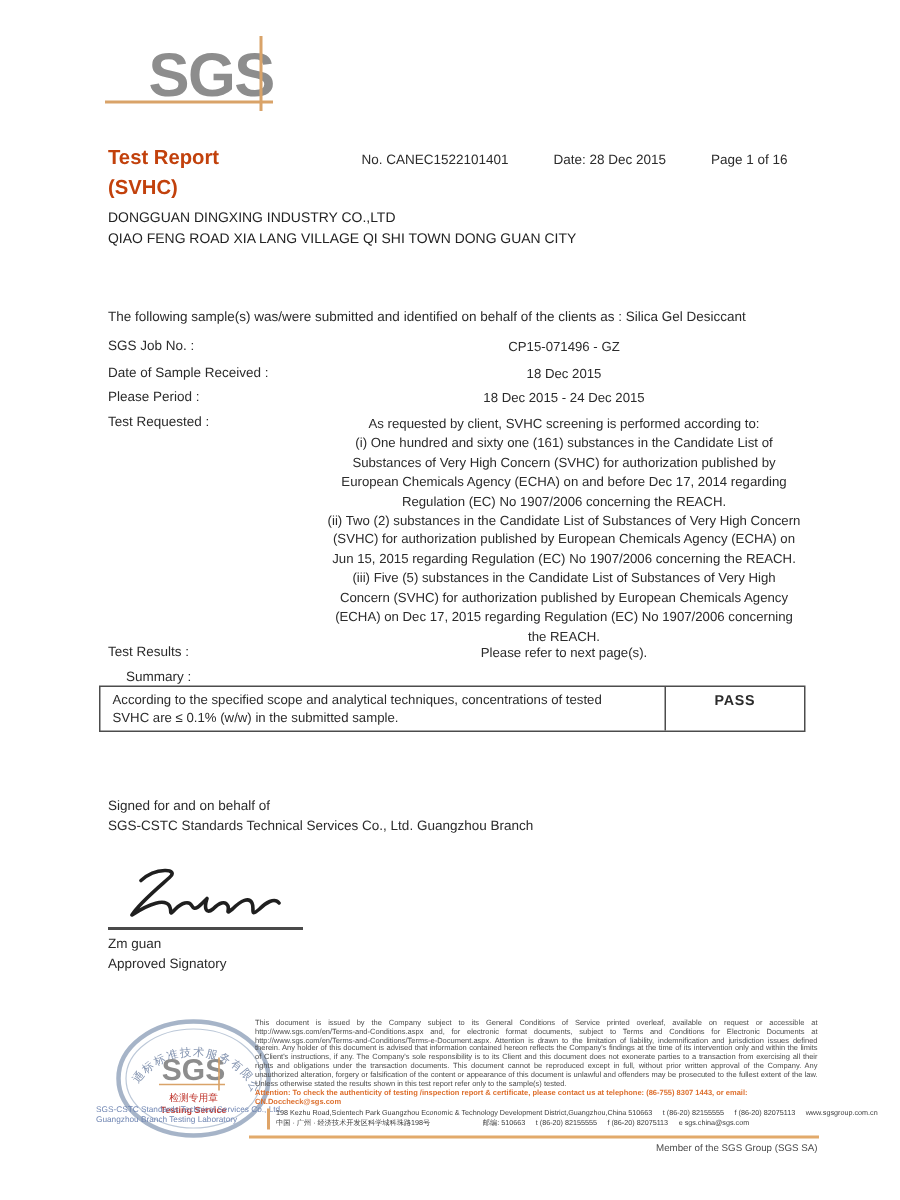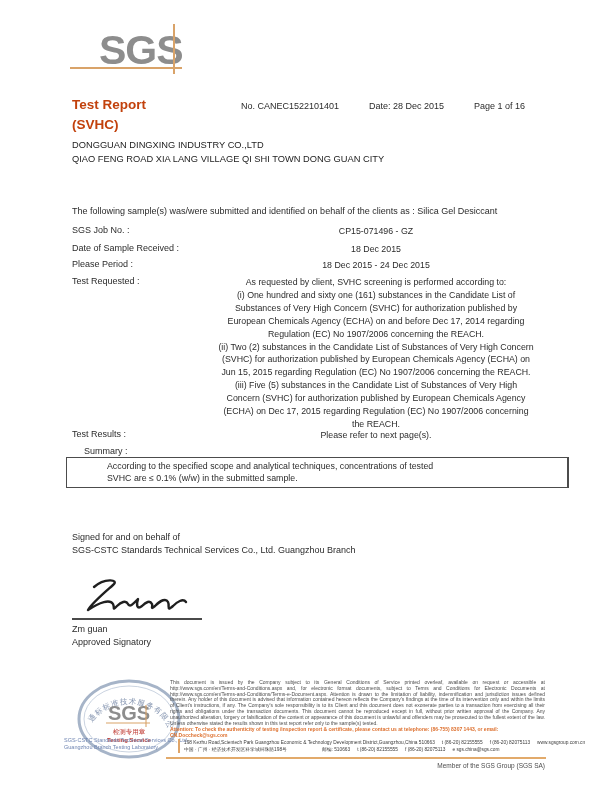--- a/index.html
+++ b/index.html
@@ -93,23 +93,24 @@
 Concern (SVHC) for authorization published by European Chemicals Agency
 (ECHA) on Dec 17, 2015 regarding Regulation (EC) No 1907/2006 concerning
 the REACH.</span>
 </div>
 <div class="info-row" style="top:429px;">
   <span class="info-label">Test Results :</span>
   <span class="info-value">Please refer to next page(s).</span>
 </div>
 
 <div class="abs body-text" style="left:72px;top:446px;margin-left:12px;">Summary :</div>
-<div class="abs summary-box" style="left:66px;top:457px;width:469px;padding-left:32px;">
+<div class="abs summary-box" style="left:66px;top:457px;width:469px;">
   <div class="summary-text">According to the specified scope and analytical techniques, concentrations of tested
 SVHC are ≤ 0.1% (w/w) in the submitted sample.</div>
+  <div class="summary-pass">PASS</div>
 </div>
 
 <div class="abs body-text" style="left:72px;top:532px;">Signed for and on behalf of</div>
 <div class="abs body-text" style="left:72px;top:545px;">SGS-CSTC Standards Technical Services Co., Ltd. Guangzhou Branch</div>
 
 <svg class="abs" style="left:80px;top:575px;filter:blur(.3px);" width="130" height="42" viewBox="0 0 130 42">
   <path d="M14 12 C24 3, 40 4, 33 10 C24 18, 12 28, 8 35 C20 27, 30 24, 33 29 C35 33, 32 36, 37 31
            C41 27, 46 25, 48 29 C50 33, 54 28, 58 24 C56 30, 57 35, 62 31 C66 27, 70 25, 72 29
            C73 32, 70 35, 75 31 C81 25, 86 23, 88 27 C90 31, 86 37, 93 31 C97 27, 103 23, 106 27" stroke="#1f1f1f" stroke-width="2.4" fill="none" stroke-linecap="round" stroke-linejoin="round"></path>
 </svg>

